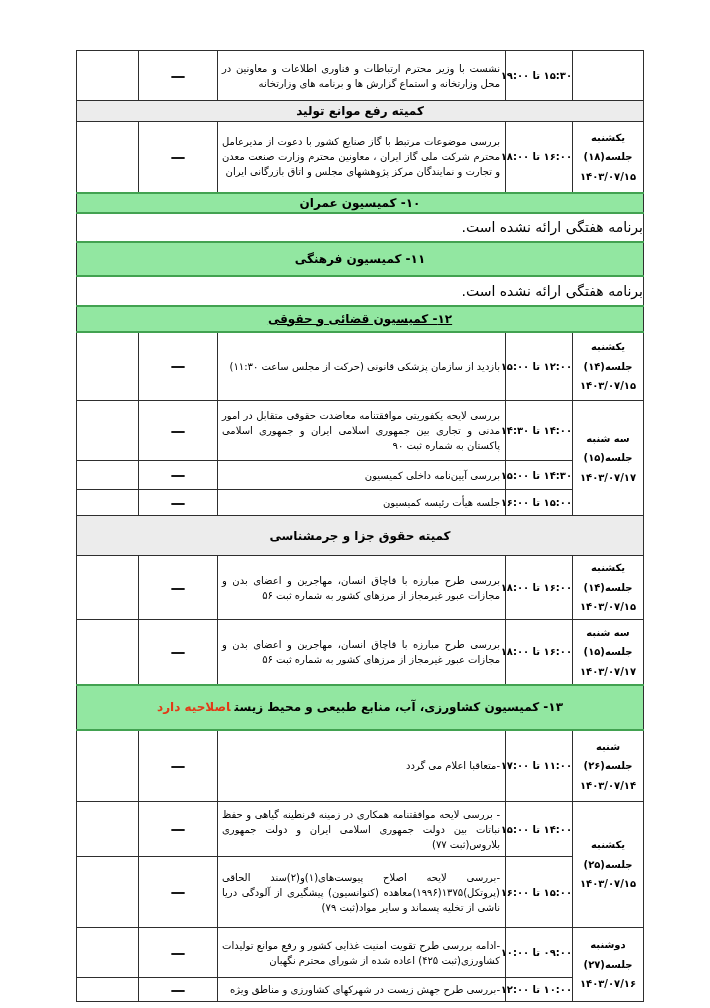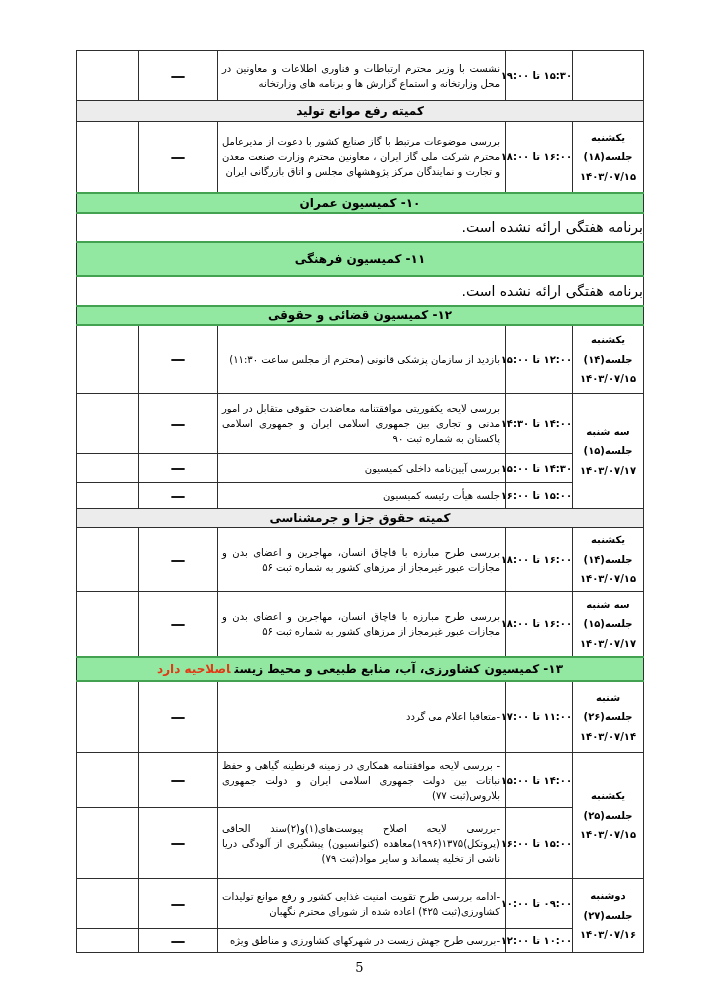--- a/index.html
+++ b/index.html
@@ -91,32 +91,32 @@
           </tr>
           <tr style="height: 29px;">
             <td class="note-cell" colspan="5">برنامه هفتگی ارائه نشده است.</td>
           </tr>
           <tr style="height: 34px;">
             <td class="band green" colspan="5"><span>۱۱- کمیسیون فرهنگی</span></td>
           </tr>
           <tr style="height: 30px;">
             <td class="note-cell" colspan="5">برنامه هفتگی ارائه نشده است.</td>
           </tr>
-          <tr style="height: 19px;">
+          <tr style="height: 26px; text-decoration: underline;">
             <td class="band green" colspan="5"><span>۱۲- کمیسیون قضائی و حقوقی</span></td>
           </tr>
           <tr style="height: 69px;">
             <td class="day-cell" rowspan="1">
               <div>یکشنبه</div>
               <div>جلسه(۱۴)</div>
               <div>۱۴۰۳/۰۷/۱۵</div>
             </td>
             <td class="time-cell">۱۲:۰۰ تا ۱۵:۰۰</td>
             <td class="desc-cell">
-              <div class="desc">بازدید از سازمان پزشکی قانونی (محترم از مجلس ساعت ۱۱:۳۰)</div>
+              <div class="desc">بازدید از سازمان پزشکی قانونی (حرکت از مجلس ساعت ۱۱:۳۰)</div>
             </td>
             <td class="dash-cell"><span>—</span></td>
             <td class="blank-cell"></td>
           </tr>
           <tr style="height: 60px;">
             <td class="day-cell" rowspan="3">
               <div>سه شنبه</div>
               <div>جلسه(۱۵)</div>
               <div>۱۴۰۳/۰۷/۱۷</div>
             </td>
@@ -136,21 +136,21 @@
             <td class="blank-cell"></td>
           </tr>
           <tr style="height: 26px;">
             <td class="time-cell">۱۵:۰۰ تا ۱۶:۰۰</td>
             <td class="desc-cell">
               <div class="desc">جلسه هیأت رئیسه کمیسیون</div>
             </td>
             <td class="dash-cell"><span>—</span></td>
             <td class="blank-cell"></td>
           </tr>
-          <tr style="height: 19px;">
+          <tr style="height: 40px;">
             <td class="band gray" colspan="5"><span>کمیته حقوق جزا و جرمشناسی</span></td>
           </tr>
           <tr style="height: 64px;">
             <td class="day-cell" rowspan="1">
               <div>یکشنبه</div>
               <div>جلسه(۱۴)</div>
               <div>۱۴۰۳/۰۷/۱۵</div>
             </td>
             <td class="time-cell">۱۶:۰۰ تا ۱۸:۰۰</td>
             <td class="desc-cell">
@@ -165,21 +165,21 @@
               <div>جلسه(۱۵)</div>
               <div>۱۴۰۳/۰۷/۱۷</div>
             </td>
             <td class="time-cell">۱۶:۰۰ تا ۱۸:۰۰</td>
             <td class="desc-cell">
               <div class="desc">بررسی طرح مبارزه با قاچاق انسان، مهاجرین و اعضای بدن و مجازات عبور غیرمجاز از مرزهای کشور به شماره ثبت ۵۶</div>
             </td>
             <td class="dash-cell"><span>—</span></td>
             <td class="blank-cell"></td>
           </tr>
-          <tr style="height: 24px;">
+          <tr style="height: 45px;">
             <td class="band green" colspan="5"><span>۱۳- کمیسیون کشاورزی، آب، منابع طبیعی و محیط زیست</span><span class="red-note">اصلاحیه دارد</span></td>
           </tr>
           <tr style="height: 72px;">
             <td class="day-cell" rowspan="1">
               <div>شنبه</div>
               <div>جلسه(۲۶)</div>
               <div>۱۴۰۳/۰۷/۱۴</div>
             </td>
             <td class="time-cell">۱۱:۰۰ تا ۱۷:۰۰</td>
             <td class="desc-cell">

